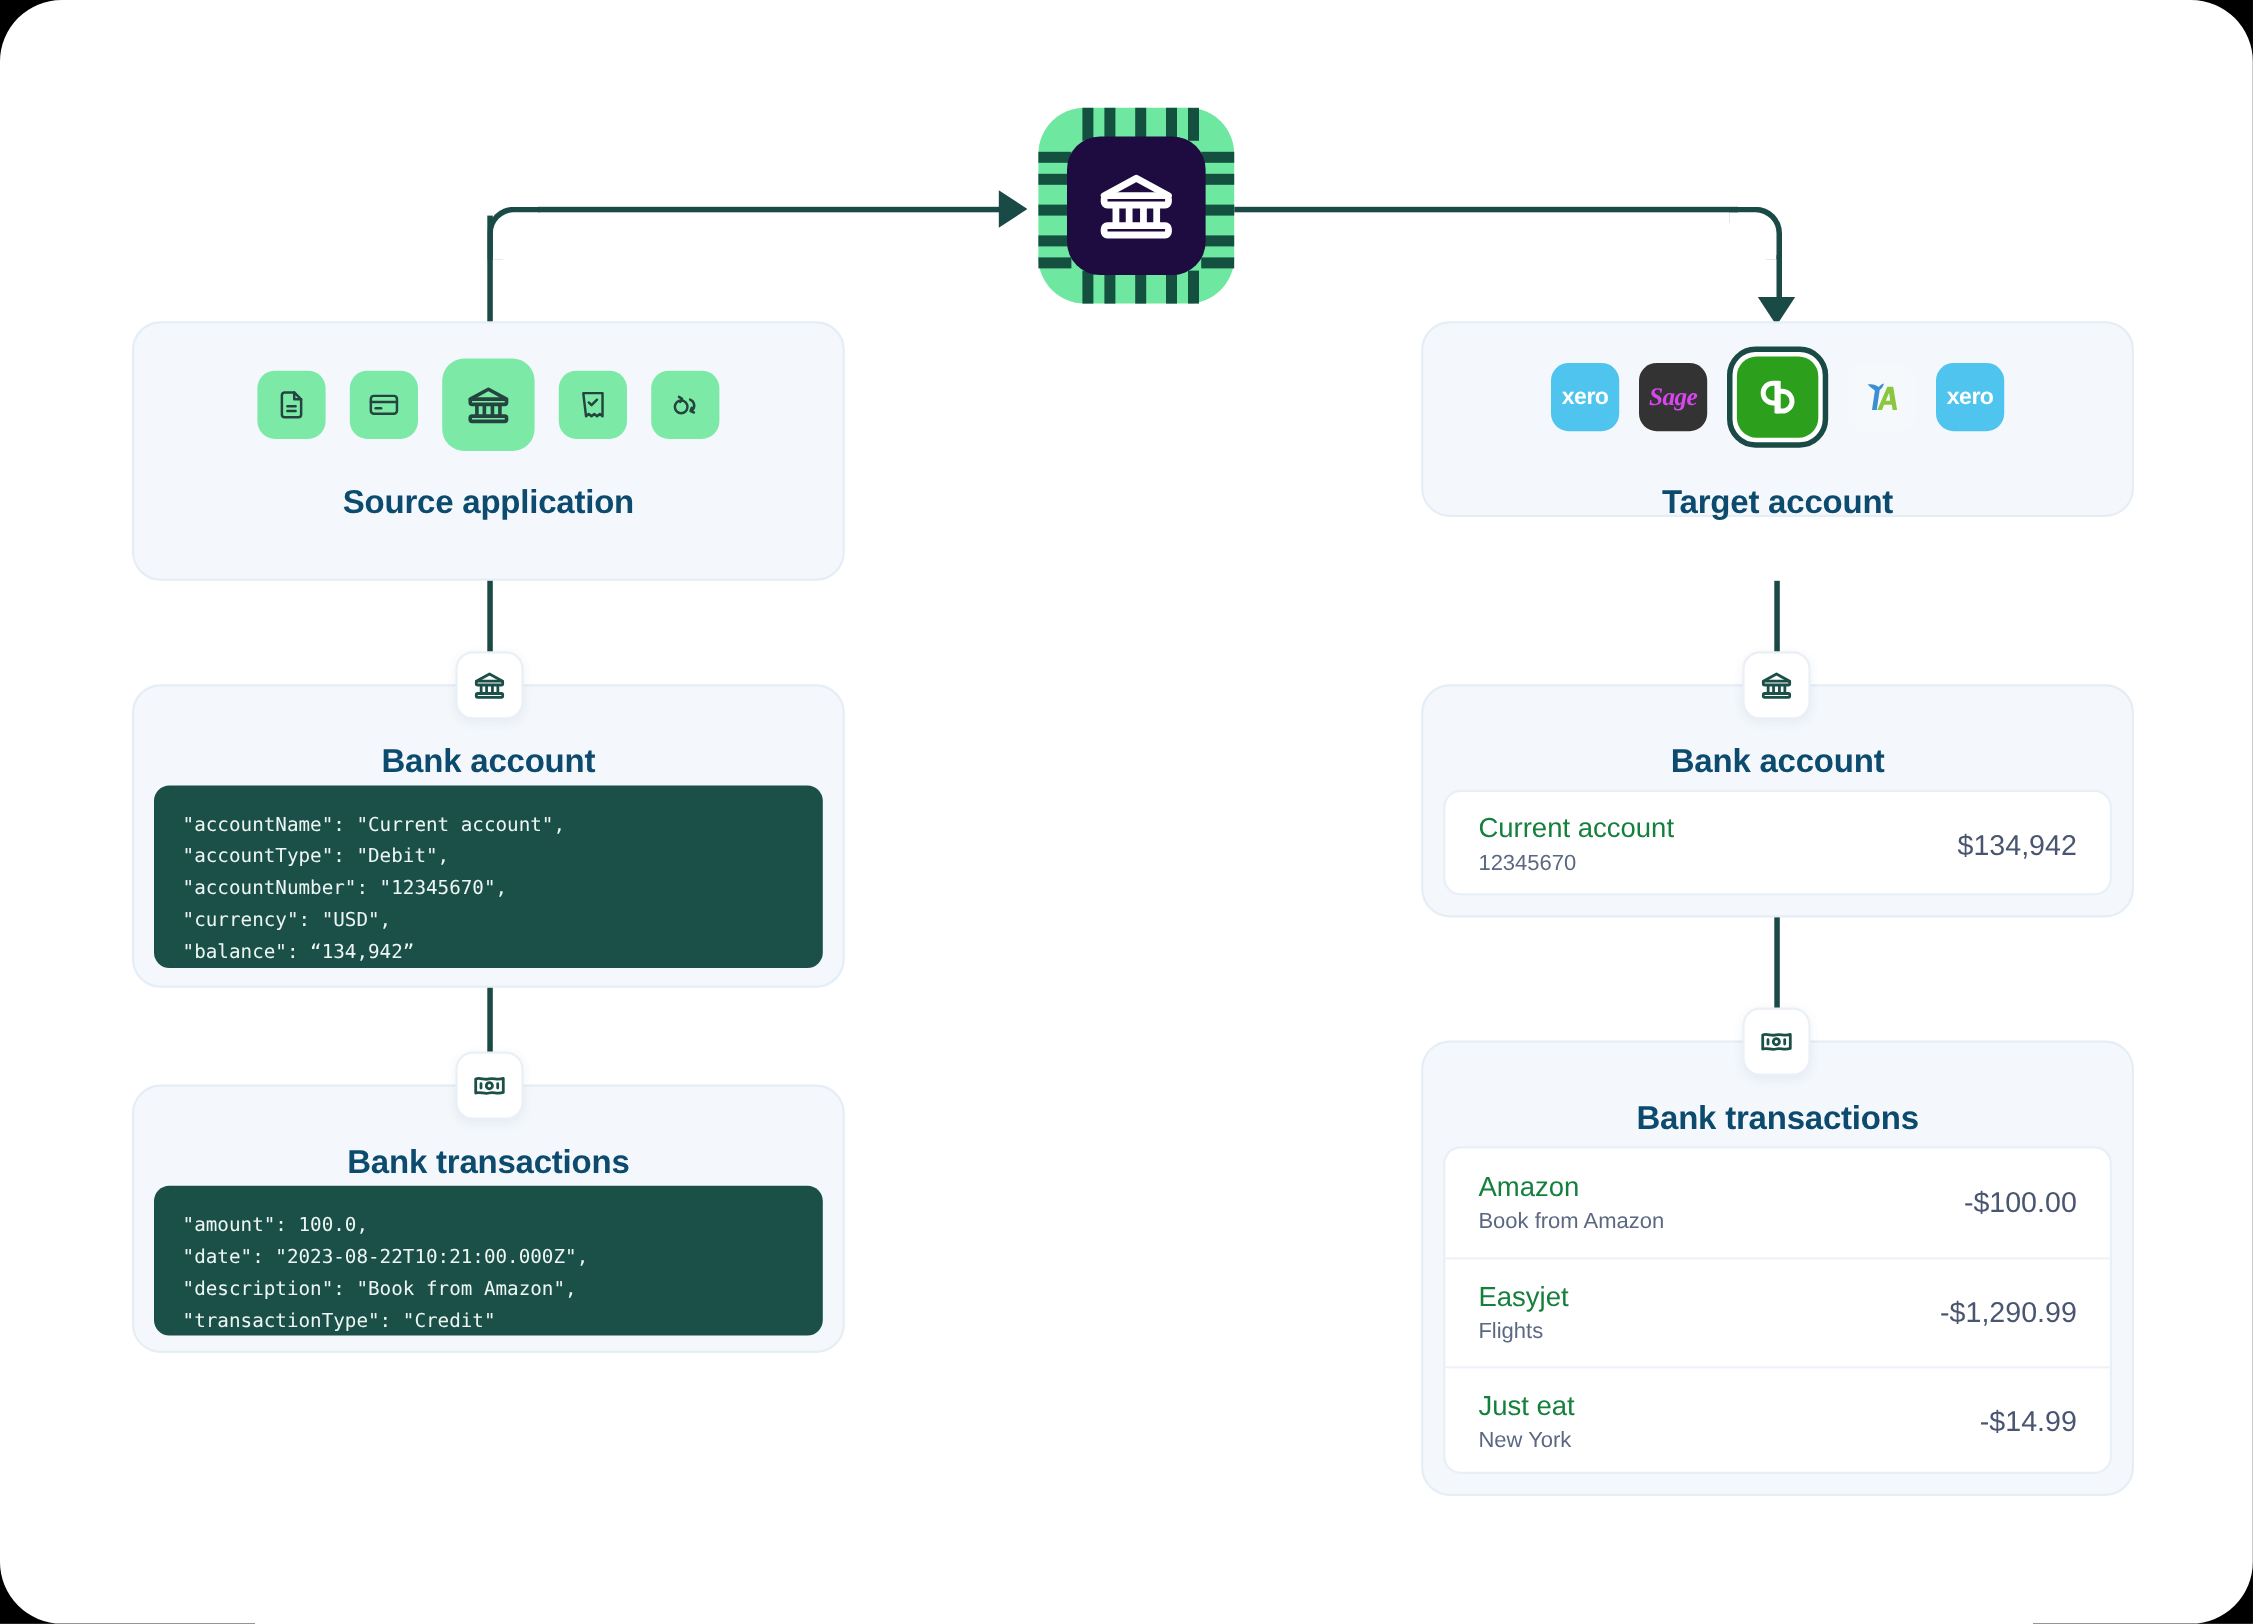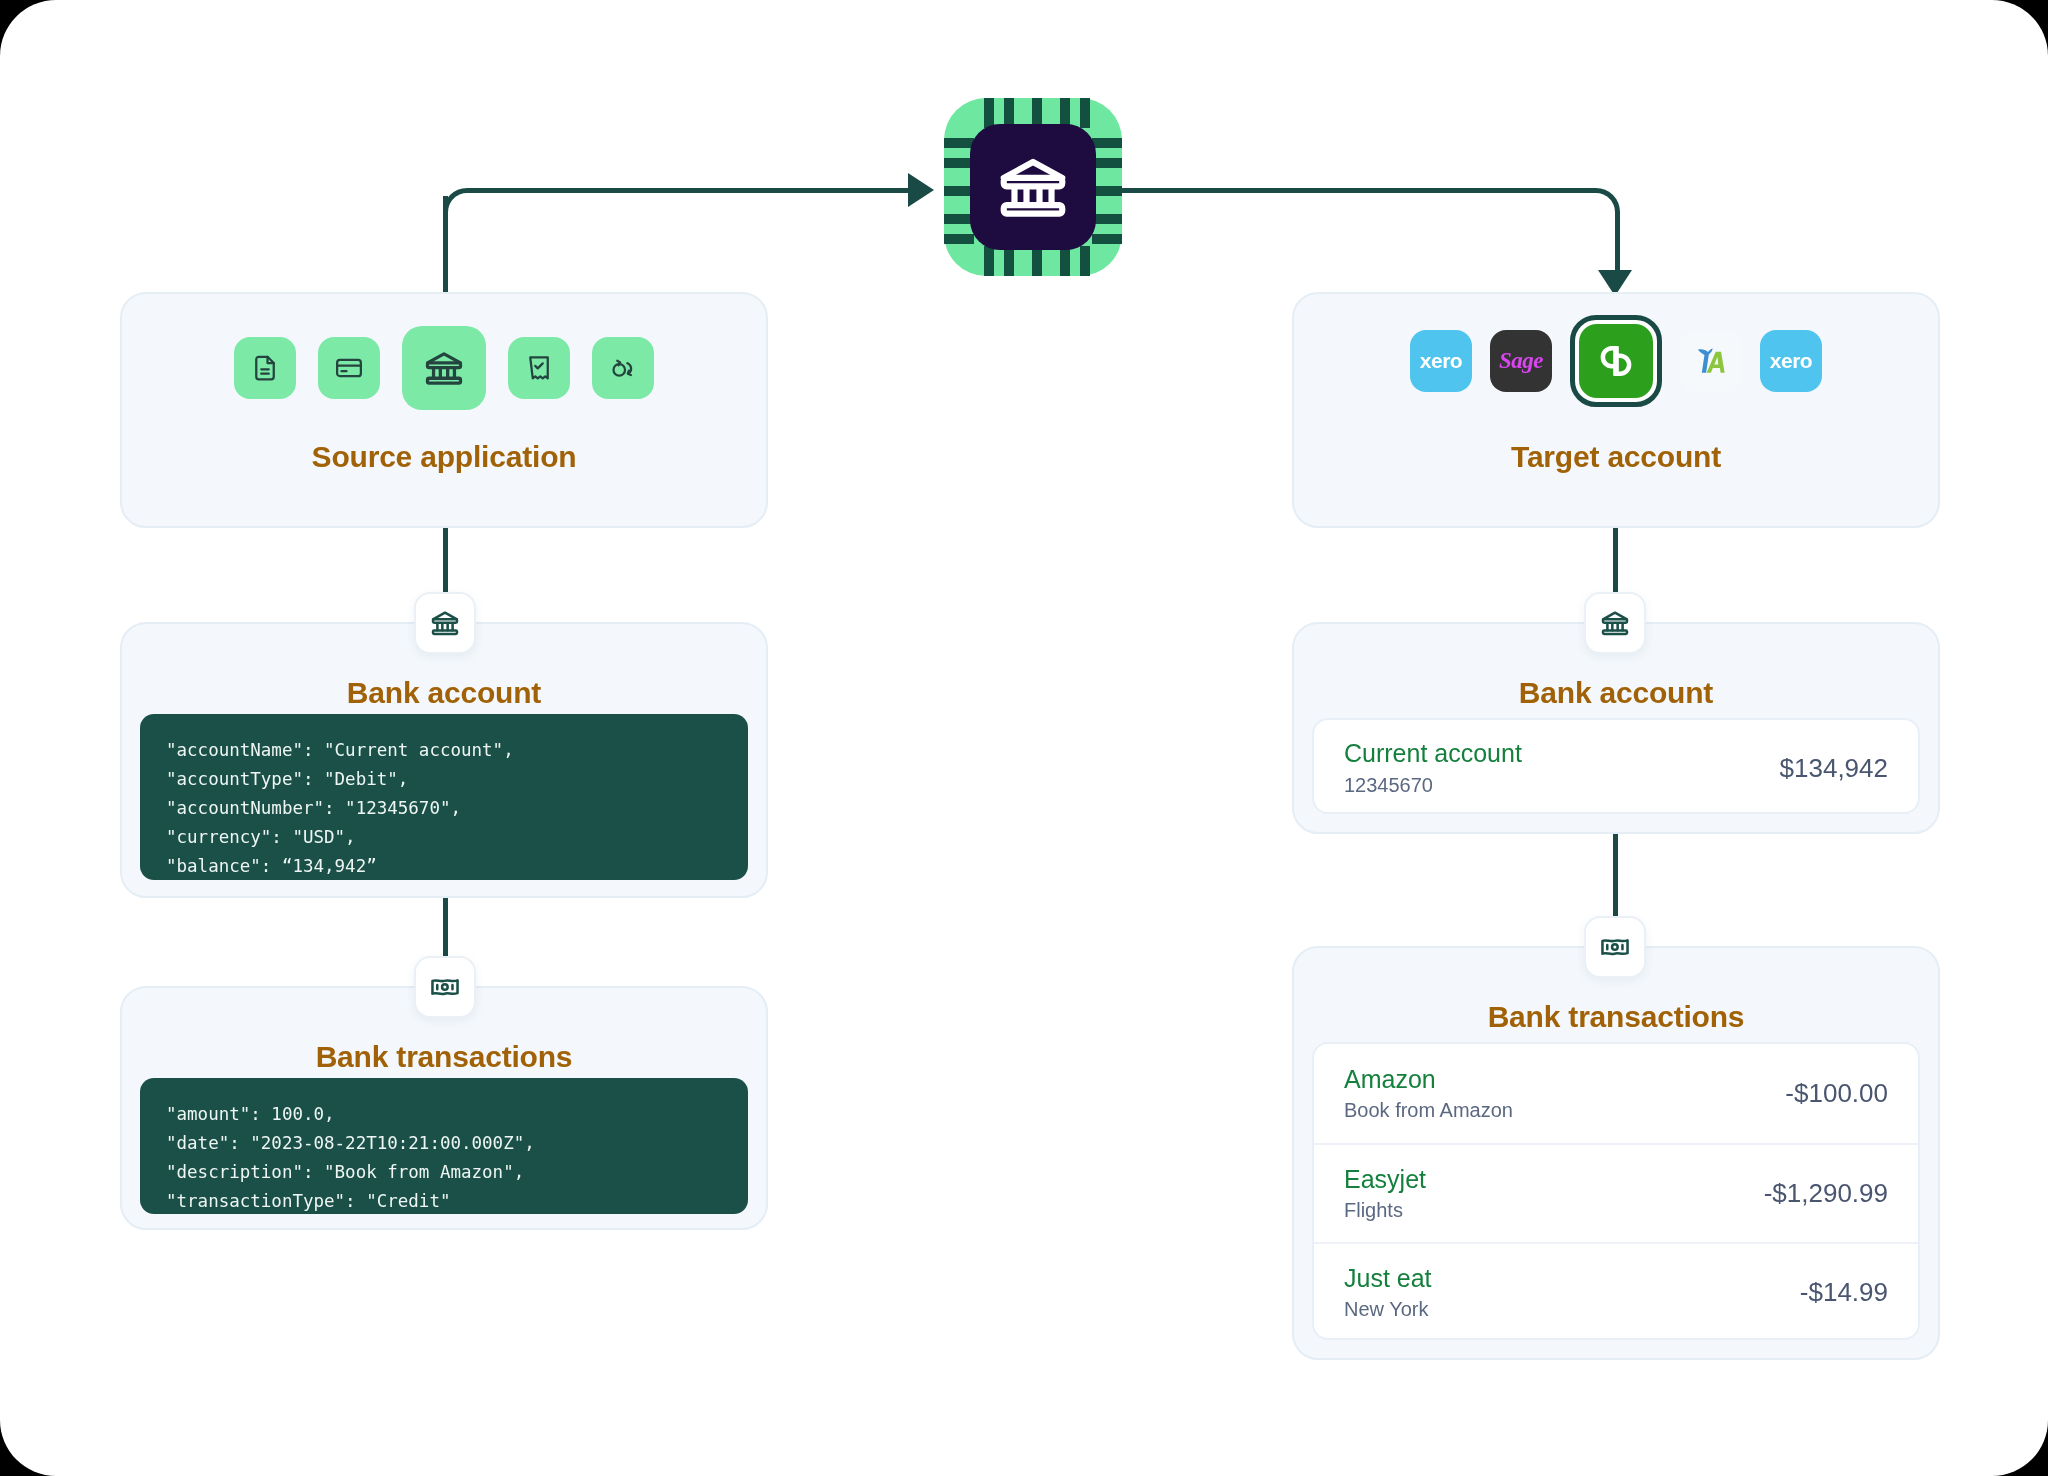--- a/index.html
+++ b/index.html
@@ -72,21 +72,21 @@
   .panel {
     position: absolute;
     background: #f4f8fc;
     border: 2px solid #e5edf5;
     border-radius: 26px;
   }
   .panel-title {
     text-align: center;
     font-size: 30px;
     font-weight: bold;
-    color: #a16207;
+    color: #0c4a6e;
     letter-spacing: -0.2px;
   }
 
   
   .tile-row {
     position: absolute;
     display: flex;
     align-items: center;
     gap: 22px;
   }
@@ -306,21 +306,21 @@
       <path d="M2.6 7.4c3 -1.2 5.8 .9 9 0 3 -.9 5.8 .9 9.8 -.4v9.6c-4 1.3 -6.8 -.5 -9.8 .4 -3.2 .9 -6 -1.2 -9 0z"></path>
       <circle cx="11.9" cy="12" r="2.1"></circle>
       <path d="M6.2 10.6v3M17.6 10.6v3"></path>
     </svg>
   </div>
   <div class="code" data-name="source-bank-transactions-code" style="left:140px; top:1078px; width:608px; height:136px;">"amount": 100.0,
 "date": "2023-08-22T10:21:00.000Z",
 "description": "Book from Amazon",
 "transactionType": "Credit"</div>
 
-  <div class="panel" data-name="target-account-panel" style="left:1292px; top:292px; width:648px; height:236px;">
+  <div class="panel" data-name="target-account-panel" style="left:1292px; top:292px; width:648px; height:178px;">
     <div class="tile-row" data-name="target-brand-row" style="left:0; right:0; top:21px; justify-content:center; gap:18px;">
 
       <div class="brand xero" data-name="brand-tile-xero-1">
         <span class="xero-txt" data-name="xero-logo-text">xero</span>
       </div>
 
       <div class="brand sage" data-name="brand-tile-sage">
         <span class="sage-txt" data-name="sage-logo-text">Sage</span>
       </div>
 

